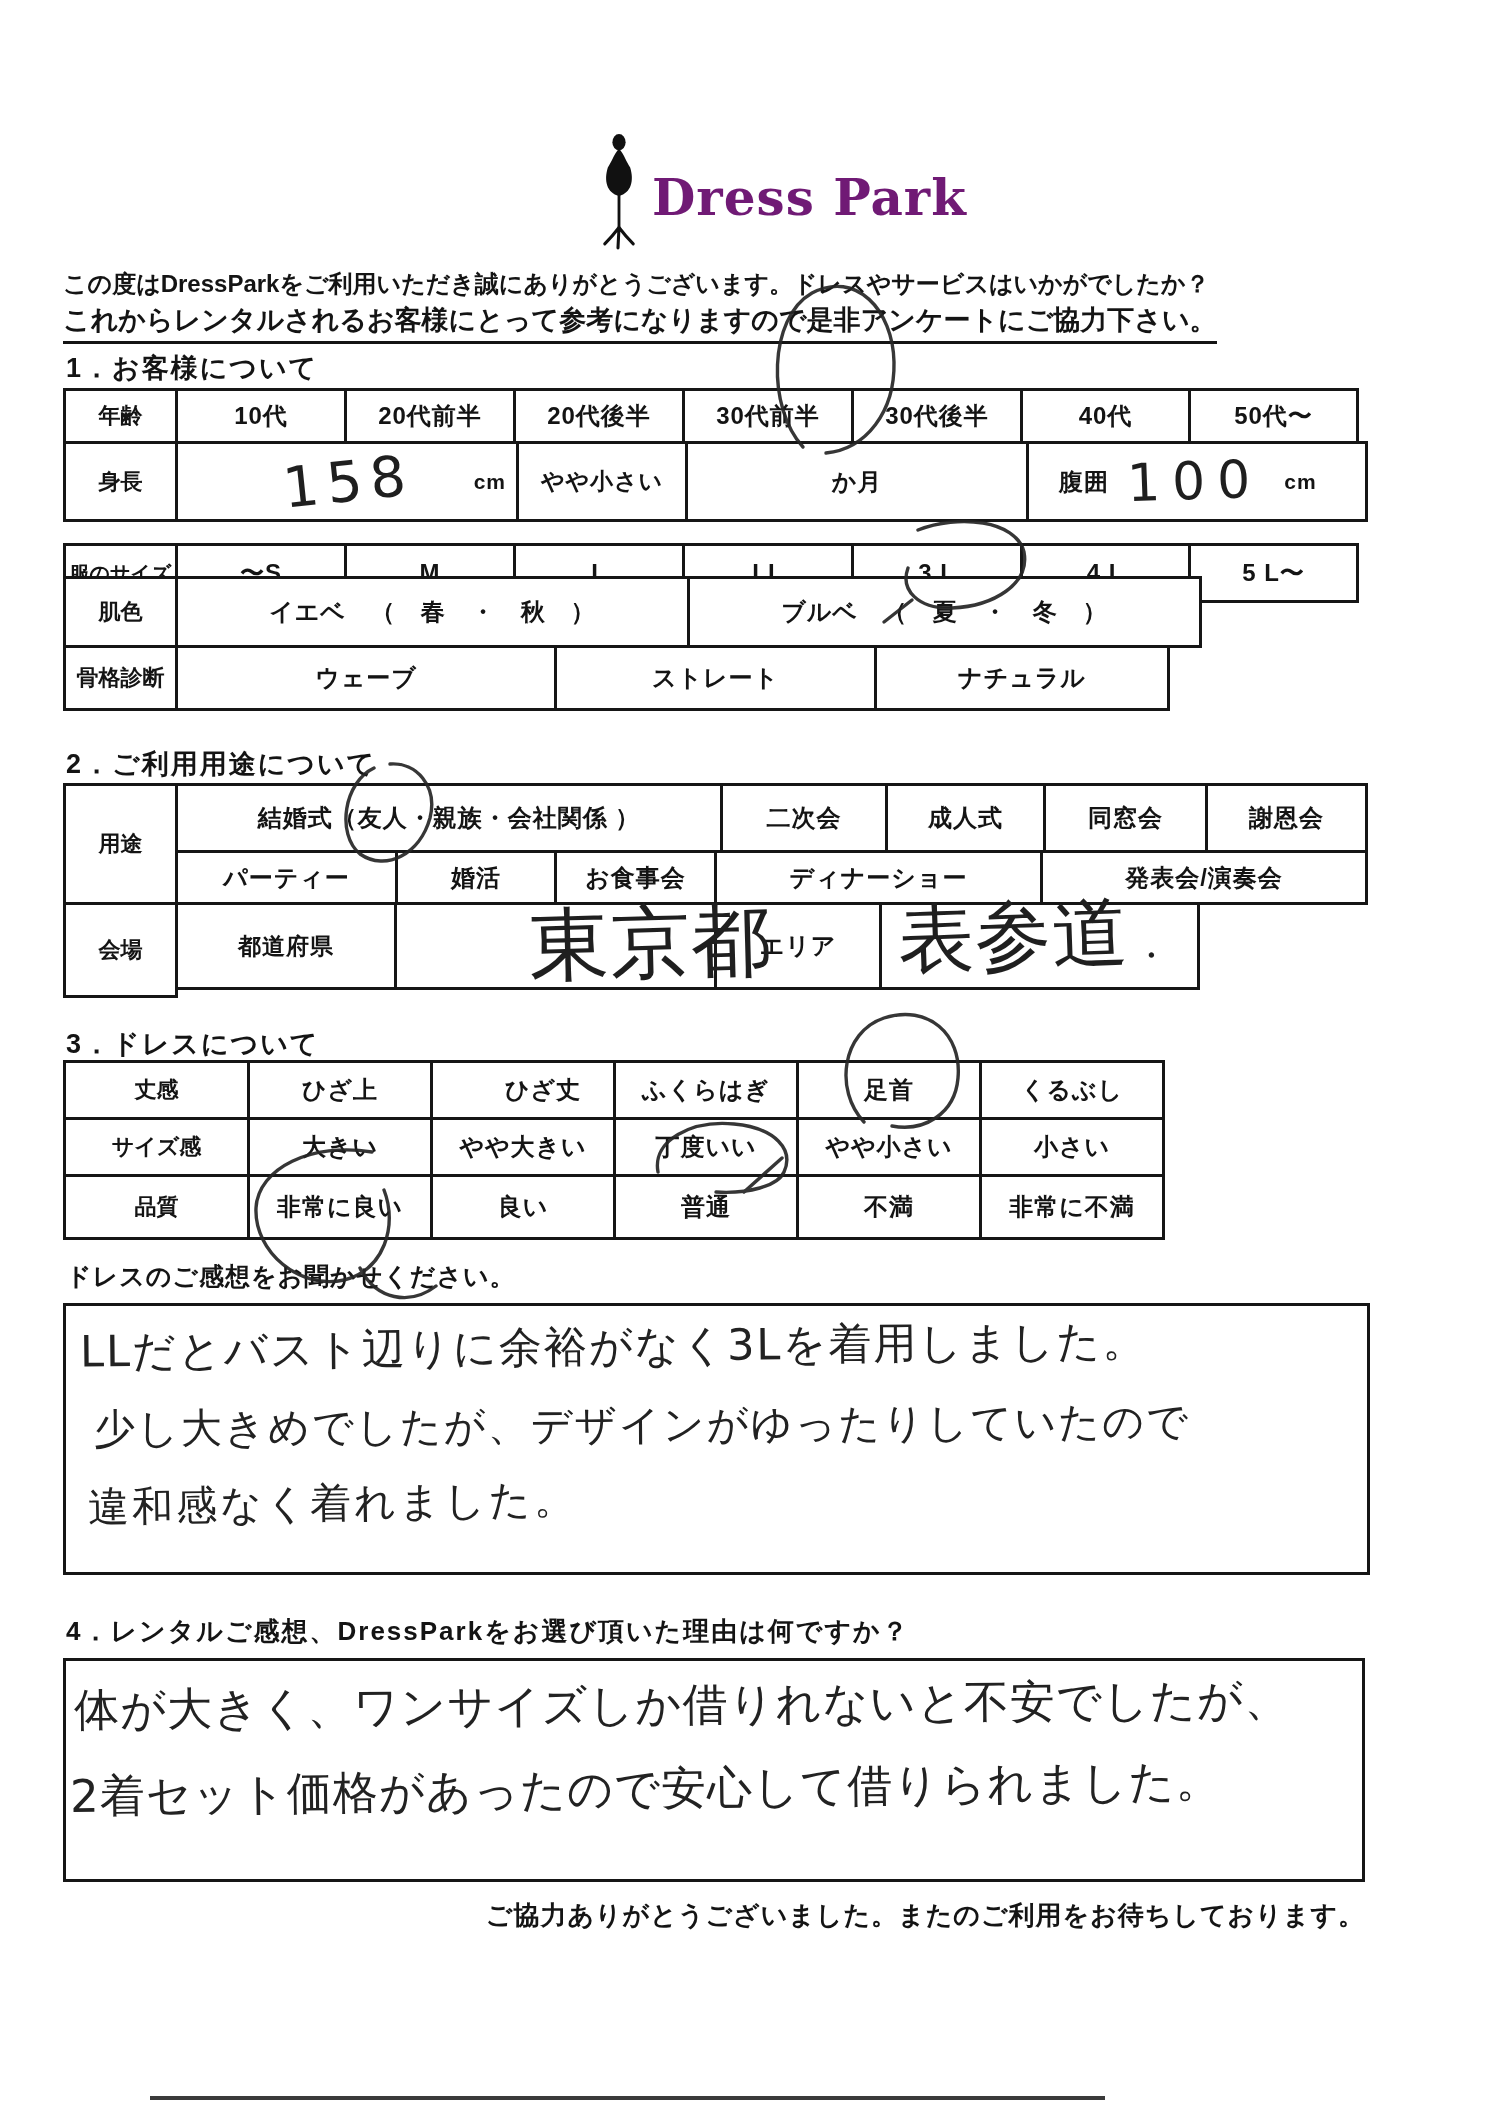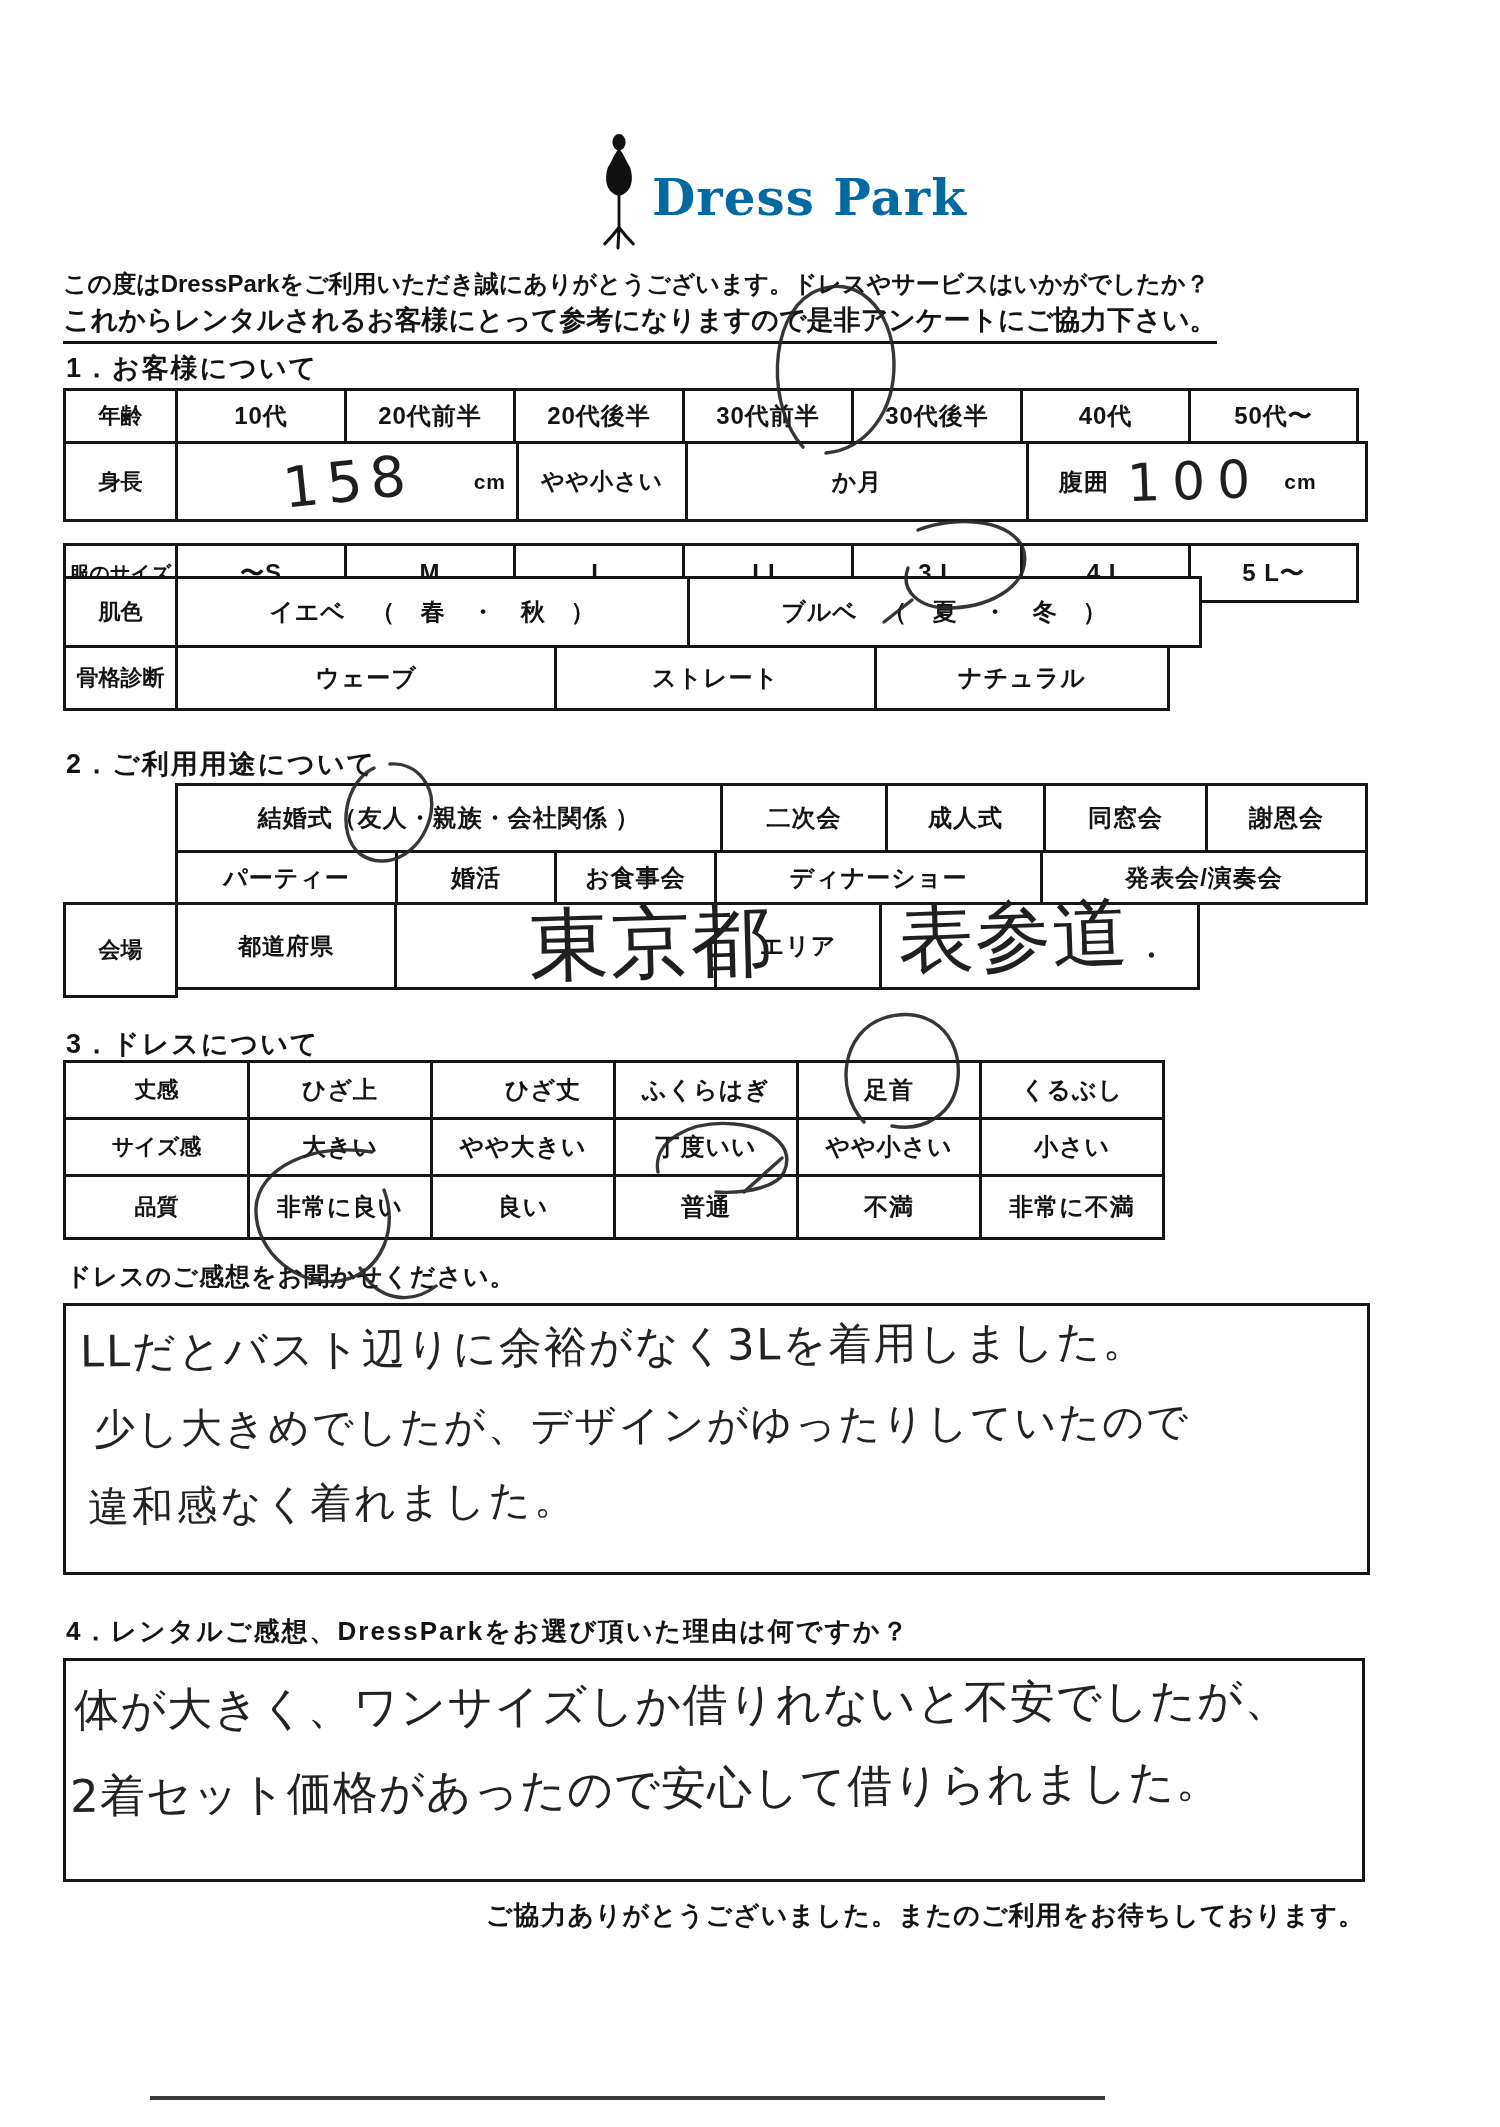--- a/index.html
+++ b/index.html
@@ -12,21 +12,21 @@
   .c + .c{margin-left:-3px;}
   .lab{font-size:22px;letter-spacing:0;}
   .hd{position:absolute;font-weight:700;font-size:27px;letter-spacing:2px;white-space:nowrap;}
   .txt{position:absolute;font-size:24px;font-weight:700;letter-spacing:1px;white-space:nowrap;}
   .box{position:absolute;border:3px solid #161616;box-sizing:border-box;background:#fff;}
   .hand{position:absolute;font-family:"DejaVu Sans",sans-serif;font-weight:400;color:#1f1f1f;white-space:nowrap;line-height:1.3;}
   .handline{position:absolute;font-family:"DejaVu Sans",sans-serif;font-weight:400;color:#222;white-space:nowrap;}
   .unit{font-size:21px;font-weight:700;}
   .overlay{position:absolute;left:0;top:0;width:1500px;height:2127px;pointer-events:none;}
   .logo-text{position:absolute;font-family:"DejaVu Serif","Liberation Serif",serif;font-weight:700;
-             font-size:50px;letter-spacing:1px;color:#0369a1;}
+             font-size:50px;letter-spacing:1px;color:#701a75;}
   .introline{position:absolute;white-space:nowrap;}
 </style>
 </head>
 <body>
 
 <div class="page">
 
   <div class="abs" style="left:598px;top:134px;width:42px;height:124px;">
     <svg viewBox="0 0 40 120" width="42" height="122">
       <ellipse cx="20" cy="8" rx="6.5" ry="8" fill="#111"></ellipse>
@@ -87,20 +87,21 @@
 
   <div class="row" style="left:63px;top:645px;">
     <div class="c lab" style="width:115px;height:66px;">骨格診断</div>
     <div class="c" style="width:382px;height:66px;">ウェーブ</div>
     <div class="c" style="width:323px;height:66px;">ストレート</div>
     <div class="c" style="width:296px;height:66px;">ナチュラル</div>
   </div>
 
   <div class="hd" style="left:66px;top:746px;">2．ご利用用途について</div>
 
+  <div class="c lab" style="position:absolute;left:63px;top:783px;width:115px;height:122px;">用途</div>
 
   <div class="row" style="left:175px;top:783px;">
     <div class="c" style="width:548px;height:70px;">
       <span>結婚式（ </span>
       <span>友人</span>
       <span> ・親族・会社関係 ）</span>
     </div>
     <div class="c" style="width:168px;height:70px;">二次会</div>
     <div class="c" style="width:161px;height:70px;">成人式</div>
     <div class="c" style="width:165px;height:70px;">同窓会</div>

